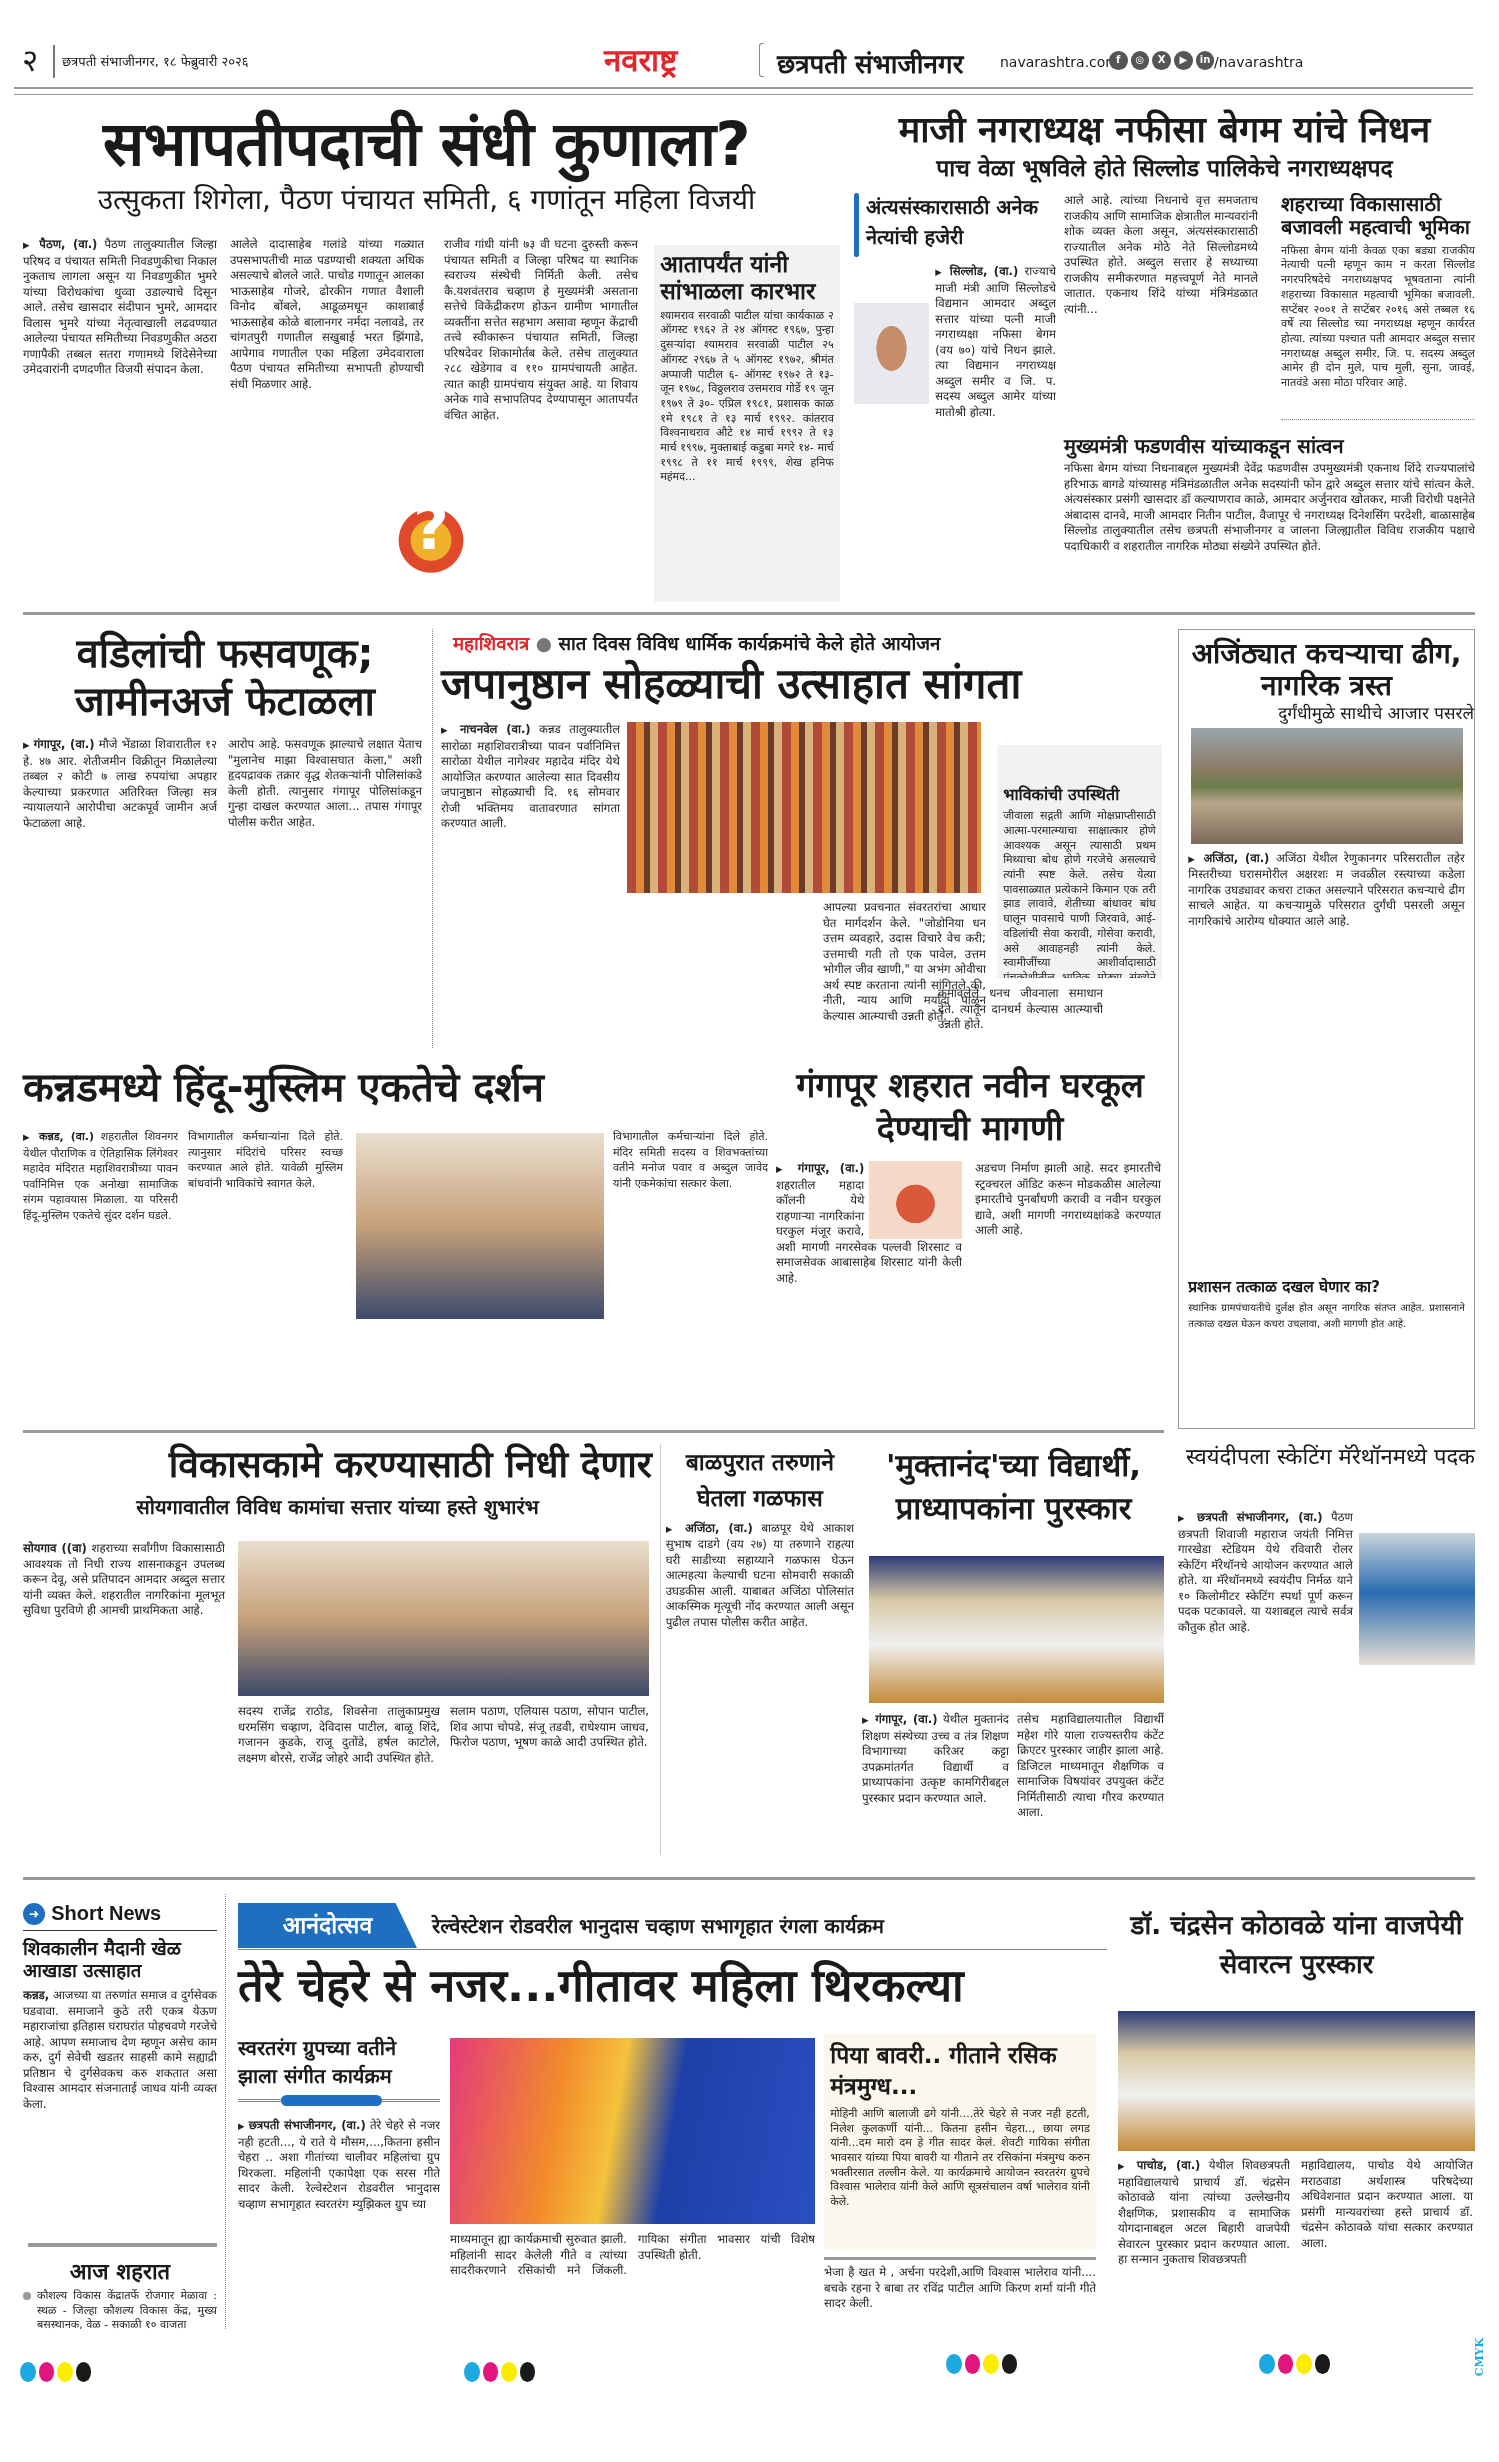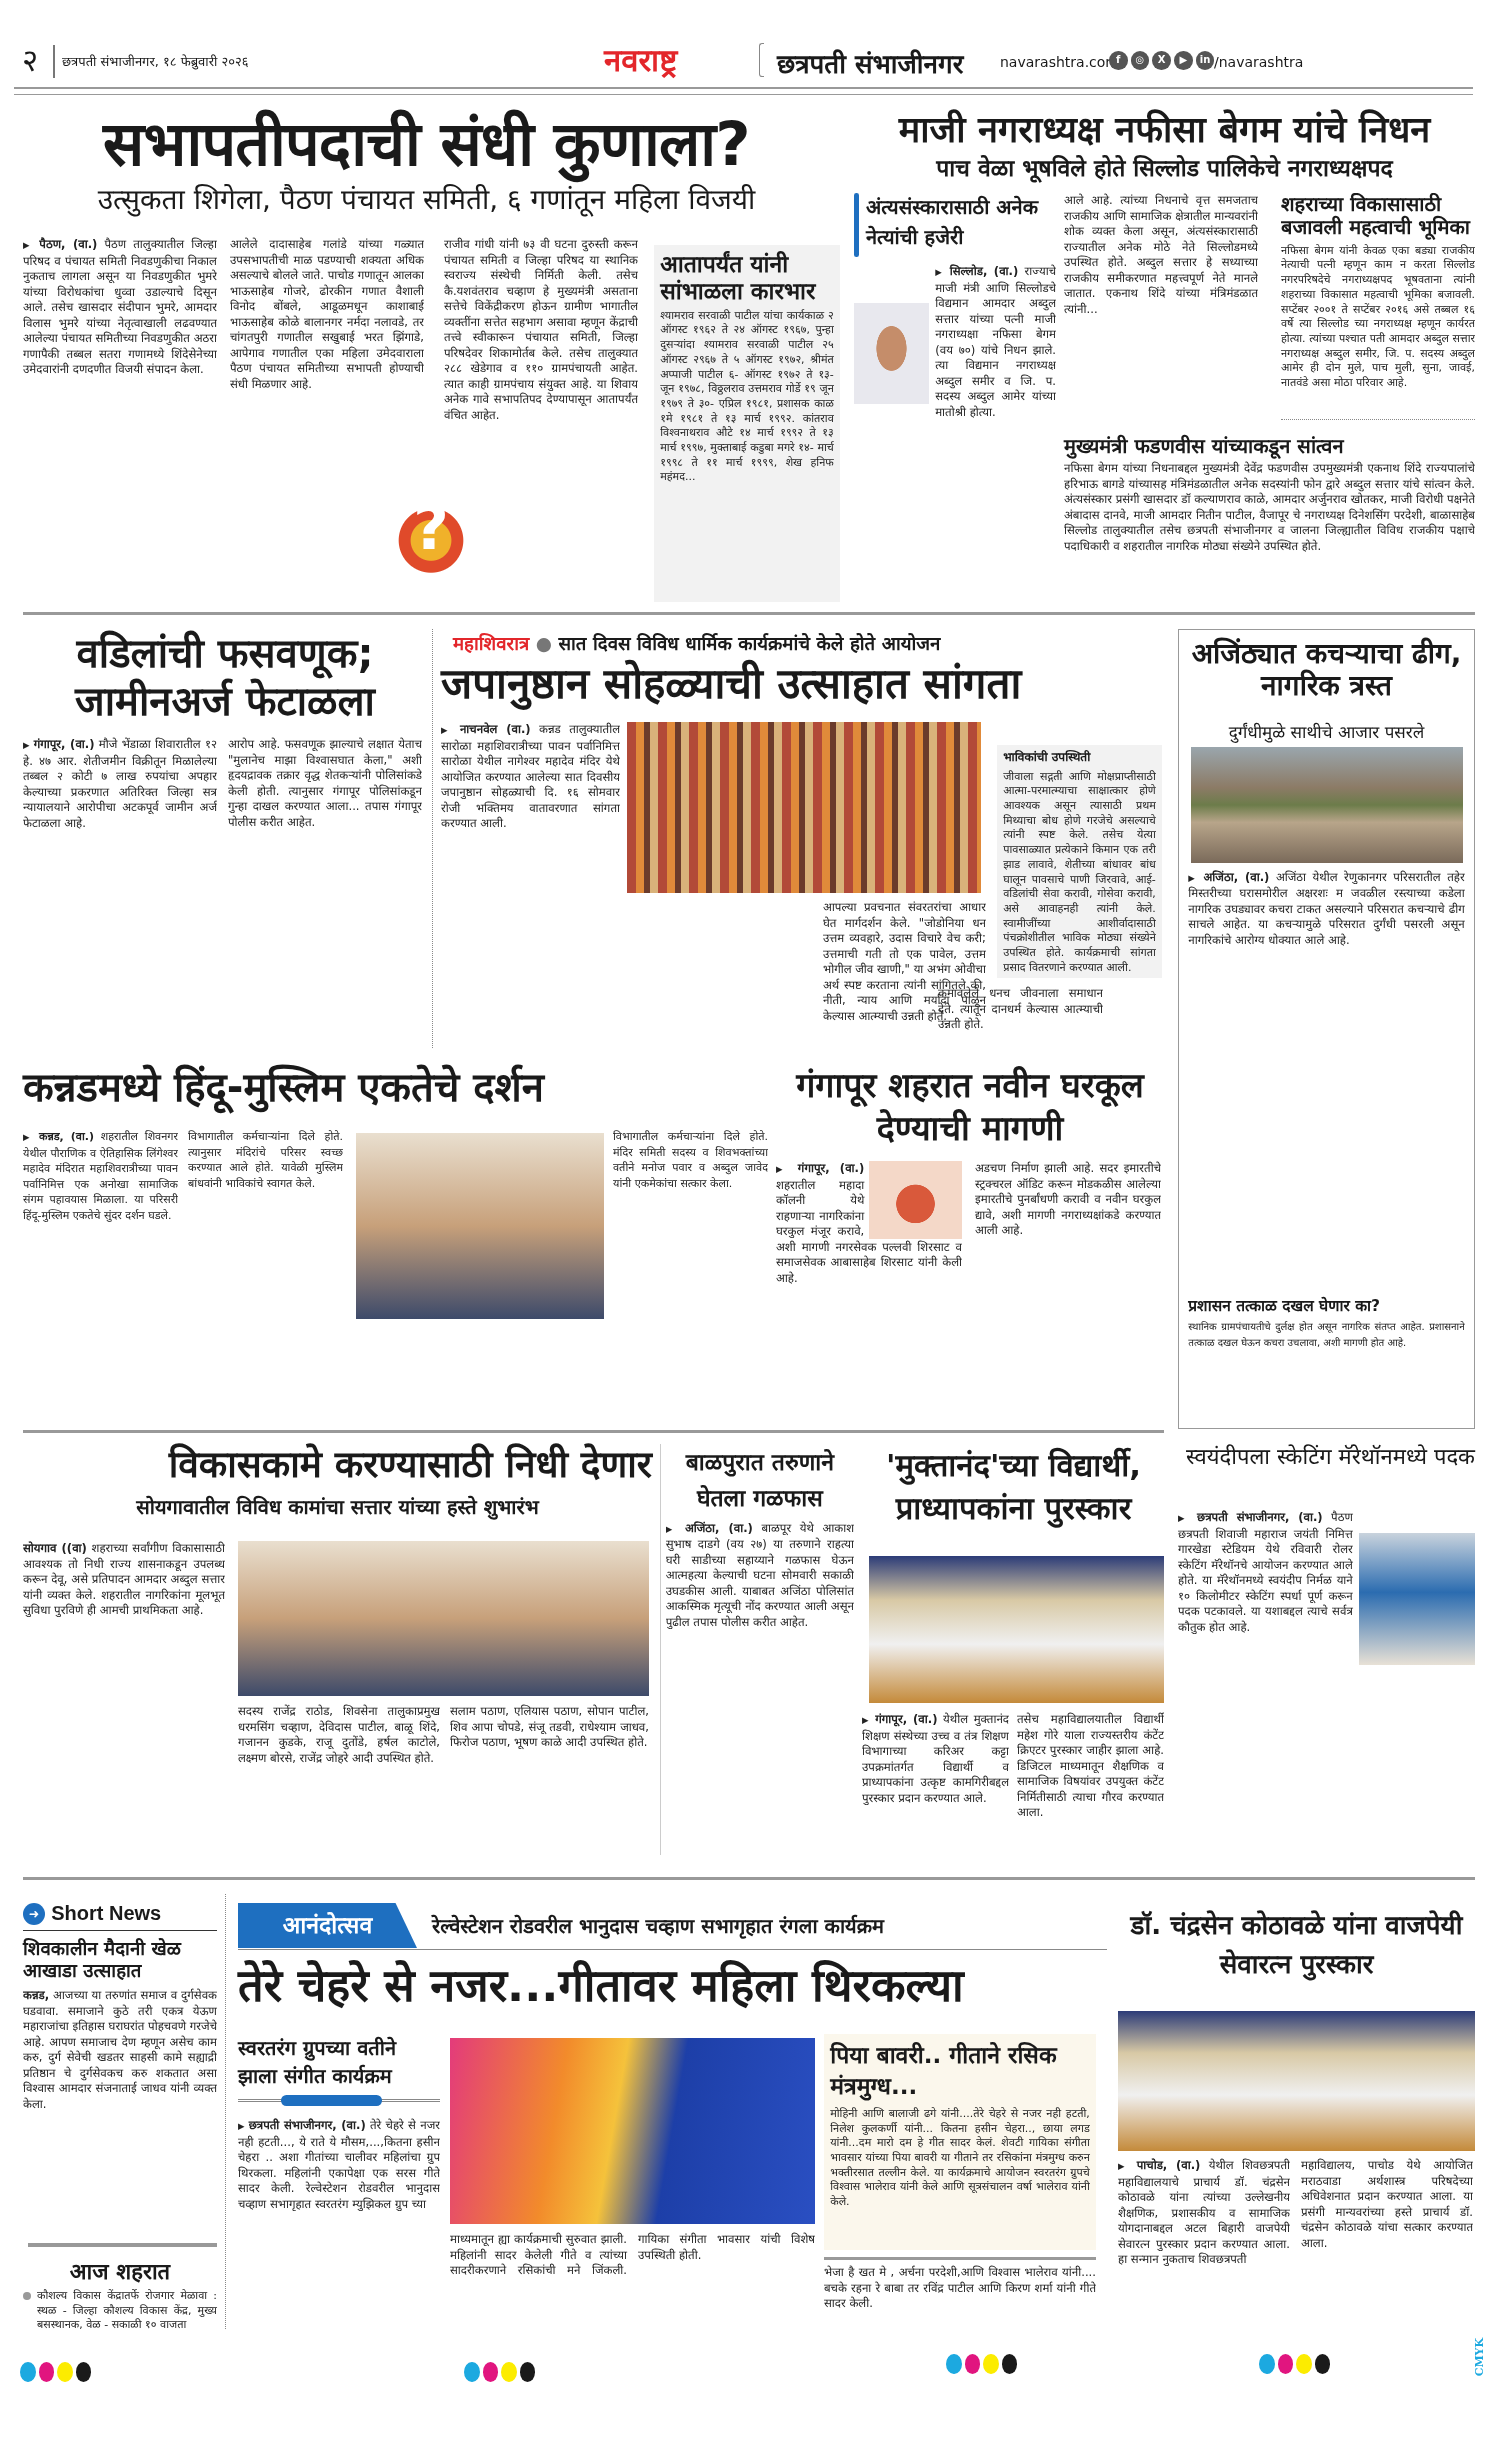--- a/index.html
+++ b/index.html
@@ -129,30 +129,30 @@
 </div>
 <div class="abs col-text" style="left:441px;top:722px;width:179px;height:311px;overflow:hidden;">
   <b class="bullet">नाचनवेल (वा.)</b>
   <span>कन्नड तालुक्यातील सारोळा महाशिवरात्रीच्या पावन पर्वानिमित्त सारोळा येथील नागेश्वर महादेव मंदिर येथे आयोजित करण्यात आलेल्या सात दिवसीय जपानुष्ठान सोहळ्याची दि. १६ सोमवार रोजी भक्तिमय वातावरणात सांगता करण्यात आली.</span>
 </div>
 <div class="abs photo crowd" style="left:627px;top:722px;width:354px;height:171px;"></div>
 <div class="abs col-text" style="left:823px;top:900px;width:163px;height:140px;overflow:hidden;">
   <span>आपल्या प्रवचनात संवरतरांचा आधार घेत मार्गदर्शन केले. "जोडोनिया धन उत्तम व्यवहारे, उदास विचारे वेच करी; उत्तमाची गती तो एक पावेल, उत्तम भोगील जीव खाणी," या अभंग ओवीचा अर्थ स्पष्ट करताना त्यांनी सांगितले की, नीती, न्याय आणि मर्यादा पाळून केल्यास आत्म्याची उन्नती होते.</span>
 </div>
 <div class="abs box-grey" style="left:997px;top:745px;width:165px;height:233px;padding:6.2px;overflow:hidden;">
-  <h3 style="font-size:12px;">भाविकांची उपस्थिती</h3>
+  <h3 style="font-size:16px;margin-top:35px;">भाविकांची उपस्थिती</h3>
   <p class="col-text" style="margin-top:4.7px;font-size:11px;line-height:14.7px;">जीवाला सद्गती आणि मोक्षप्राप्तीसाठी आत्मा-परमात्म्याचा साक्षात्कार होणे आवश्यक असून त्यासाठी प्रथम मिथ्याचा बोध होणे गरजेचे असल्याचे त्यांनी स्पष्ट केले. तसेच येत्या पावसाळ्यात प्रत्येकाने किमान एक तरी झाड लावावे, शेतीच्या बांधावर बांध घालून पावसाचे पाणी जिरवावे, आई-वडिलांची सेवा करावी, गोसेवा करावी, असे आवाहनही त्यांनी केले. स्वामीजींच्या आशीर्वादासाठी पंचक्रोशीतील भाविक मोठ्या संख्येने उपस्थित होते. कार्यक्रमाची सांगता प्रसाद वितरणाने करण्यात आली.</p>
 </div>
 <div class="abs col-text" style="left:938px;top:986px;width:165px;height:54px;overflow:hidden;">
   <span>कमावलेले धनच जीवनाला समाधान देते. त्यातून दानधर्म केल्यास आत्म्याची उन्नती होते.</span>
 </div>
 
 <div class="abs" style="left:1178px;top:629px;width:297px;height:800px;border:1.6px solid #999;">
   <h1 style="font-size:28px;text-align:center;margin-top:7.8px;">अजिंठ्यात कचऱ्याचा ढीग, नागरिक त्रस्त</h1>
-  <h2 style="font-size:17px;text-align:center;font-weight:normal;margin-top:21px;">दुर्गंधीमुळे साथीचे आजार पसरले</h2>
+  <h2 style="font-size:17px;text-align:right;font-weight:normal;margin-top:2px;">दुर्गंधीमुळे साथीचे आजार पसरले</h2>
   <div class="photo garbage" style="margin:4.7px auto 0;width:272px;height:116px;"></div>
   <p class="col-text" style="padding:6.2px 9.3px;height:435px;overflow:hidden;">
     <b class="bullet">अजिंठा, (वा.)</b>
     <span>अजिंठा येथील रेणुकानगर परिसरातील तहेर मिस्तरीच्या घरासमोरील अक्षरशः म जवळील रस्त्याच्या कडेला नागरिक उघड्यावर कचरा टाकत असल्याने परिसरात कचऱ्याचे ढीग साचले आहेत. या कचऱ्यामुळे परिसरात दुर्गंधी पसरली असून नागरिकांचे आरोग्य धोक्यात आले आहे.</span>
   </p>
   <h3 style="font-size:15.5px;padding:0 9.3px;">प्रशासन तत्काळ दखल घेणार का?</h3>
   <p class="col-text" style="font-size:10px;padding:3.1px 9.3px;">स्थानिक ग्रामपंचायतीचे दुर्लक्ष होत असून नागरिक संतप्त आहेत. प्रशासनाने तत्काळ दखल घेऊन कचरा उचलावा, अशी मागणी होत आहे.</p>
 </div>
 
 <div class="abs" style="left:23px;top:1064px;width:730px;">

